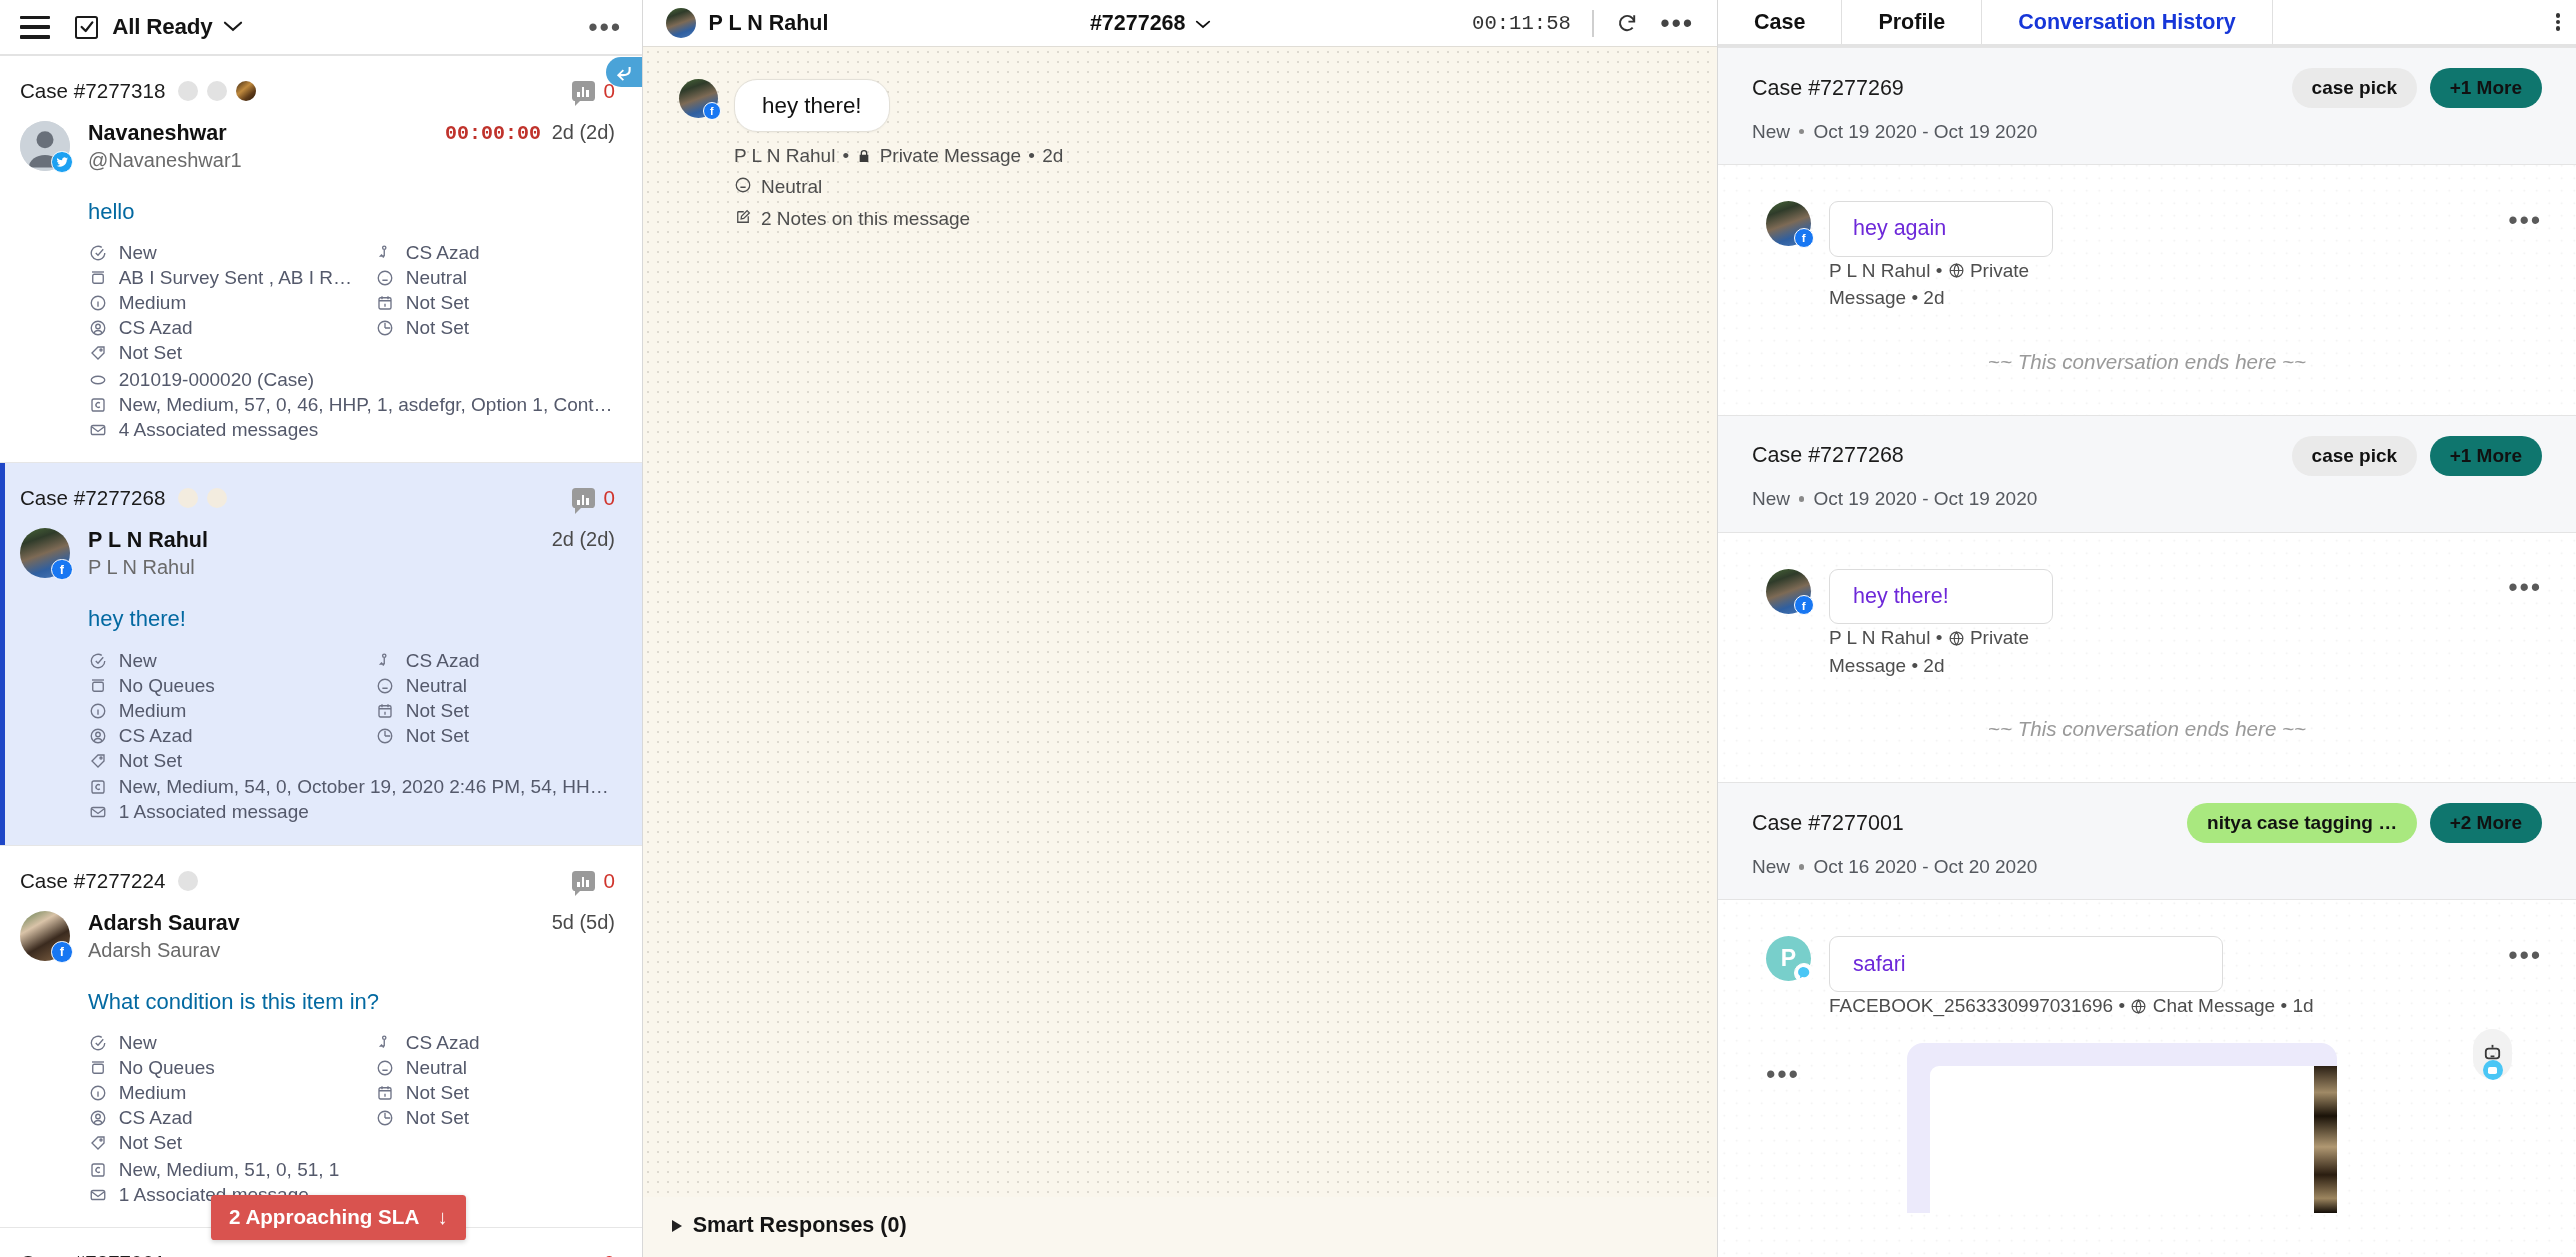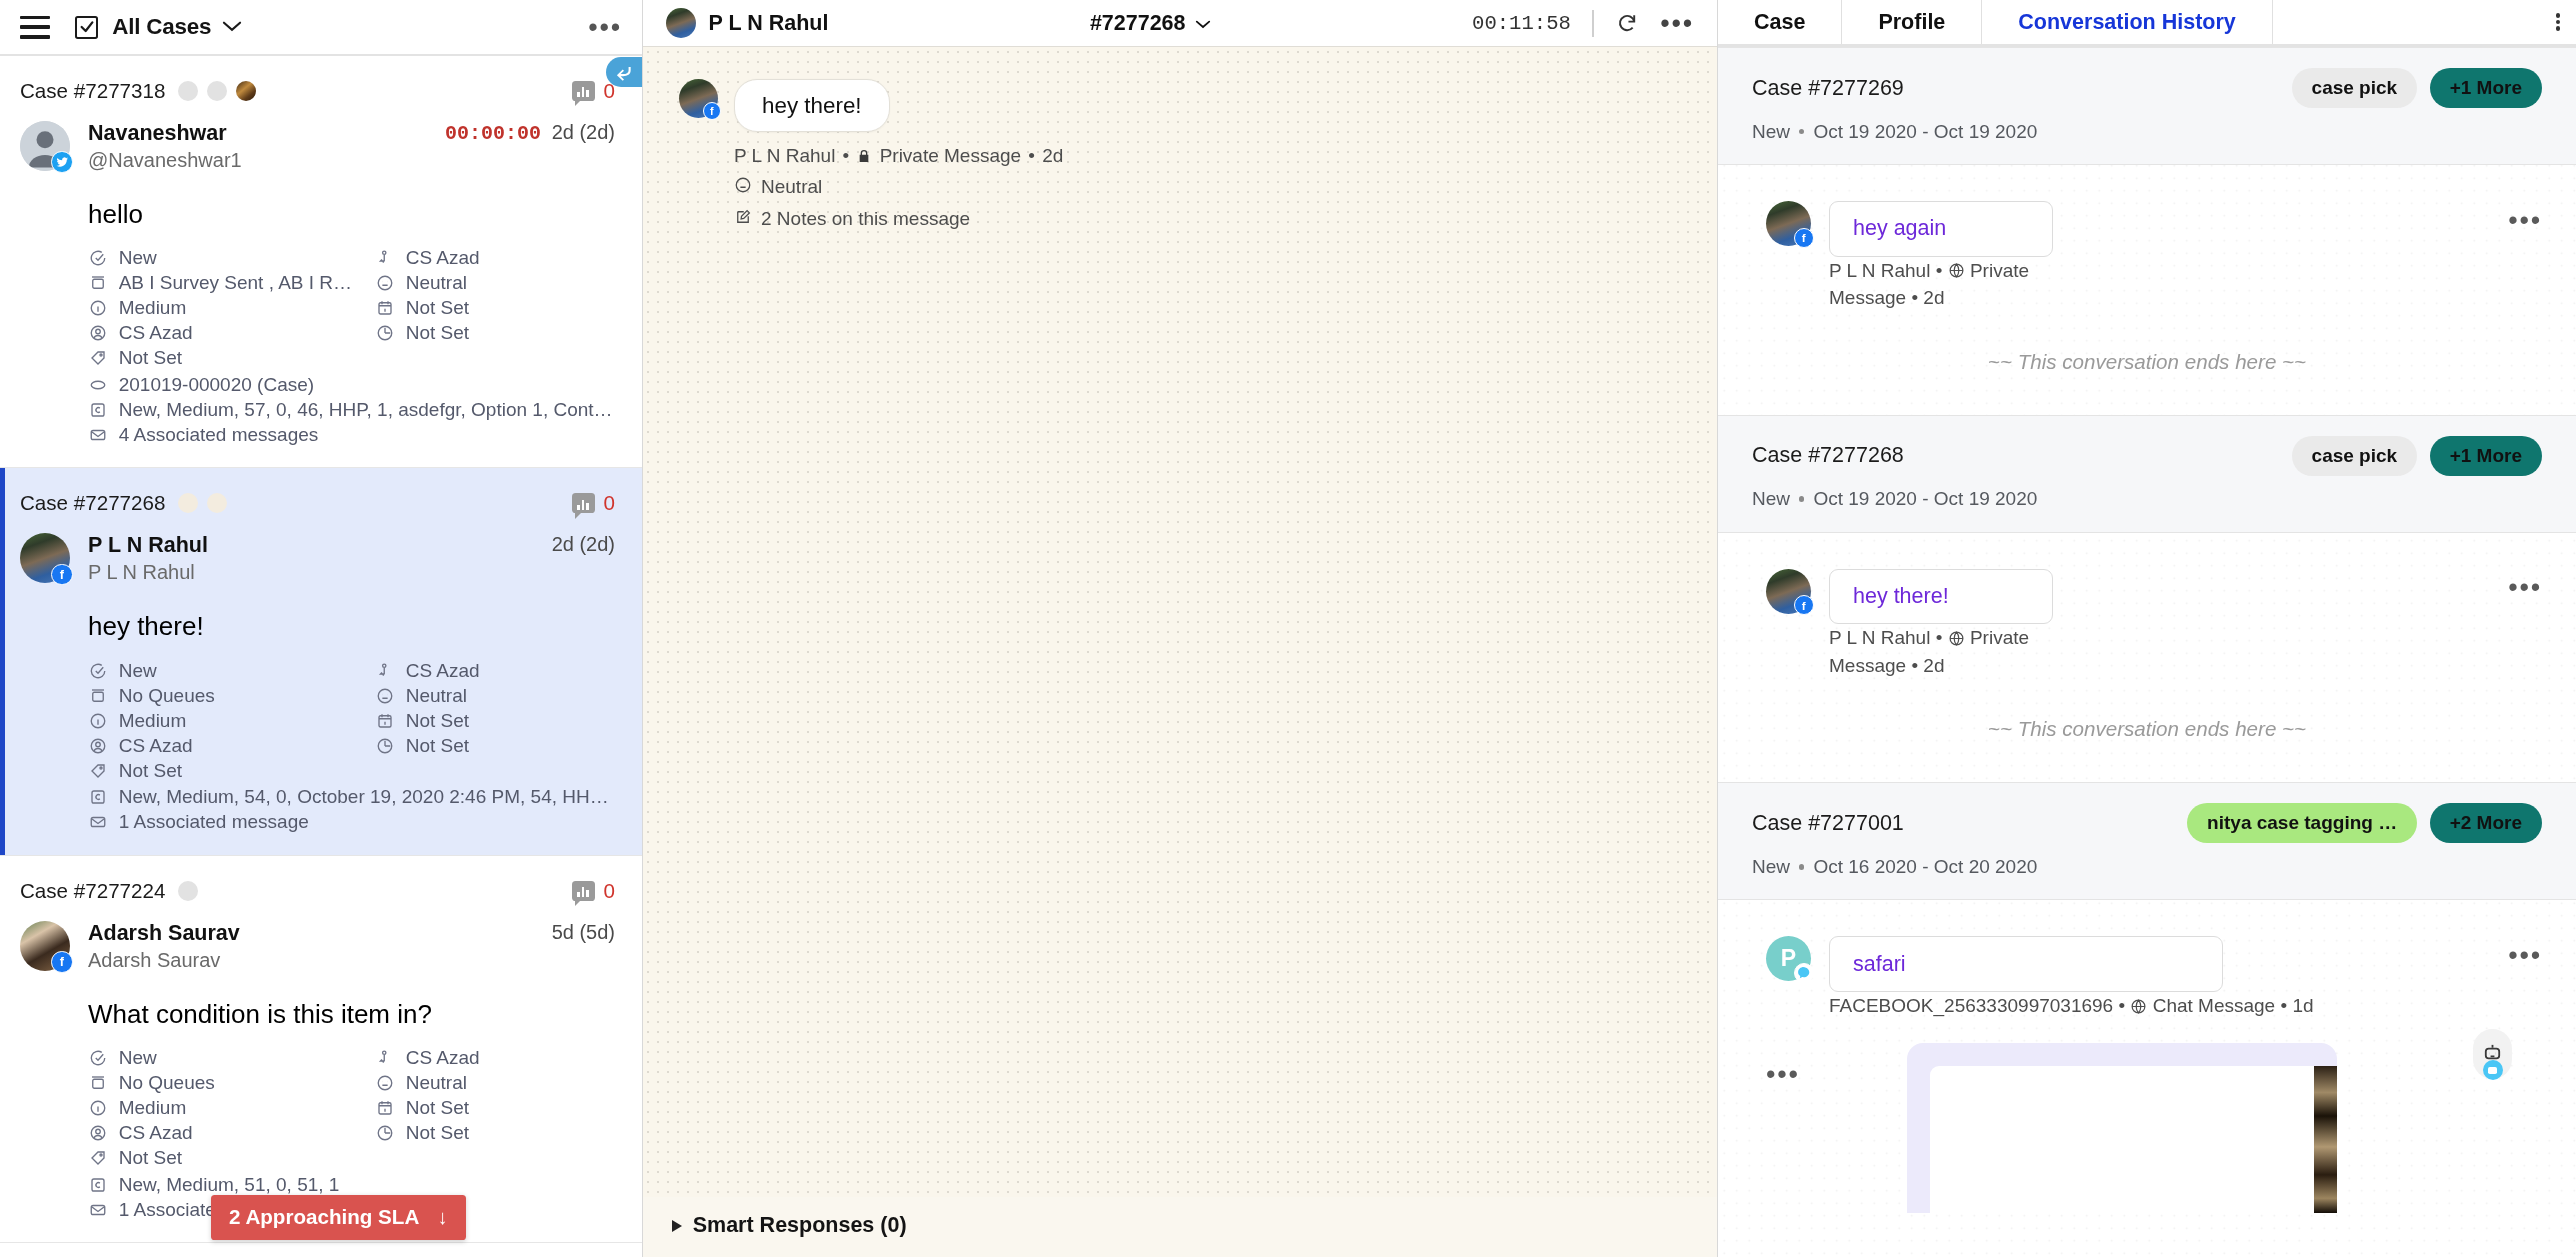--- a/index.html
+++ b/index.html
@@ -79,21 +79,21 @@
   }
   .badge.tw { background:#1da1f2; }
   .badge.fb { background:#1877f2; }
   .badge.msg { background:#fff; color:#4ac6f5; border:1.8px solid #fff;}
   .name-block { flex:1; min-width:0; }
   .c-name { font-size: 21.5px; font-weight: 700; color:#111; }
   .c-handle { font-size: 20px; color:#6a6a6a; margin-top: 2.7px; }
   .c-time { font-size: 20px; color:#4a4a4a; white-space:nowrap; margin-left: 12.5px; }
   .c-time .red { color:#c0332c; font-weight:700; font-family:"Liberation Mono", monospace; margin-right:10.7px;}
 
-  .msg-preview { font-size: 26px; color:#000000; margin-top: 27px; margin-left: 68px; }
+  .msg-preview { font-size: 22px; color:#0369a1; margin-top: 27px; margin-left: 68px; }
 
   .meta-grid {
     margin-top: 16px; margin-left: 68px;
     display:grid; grid-template-columns: 269px 1fr;
     column-gap: 18px; row-gap: 1.8px;
   }
   .meta-row { display:flex; align-items:center; gap:10.7px; height: 25px;}
   .meta-row .mi { width:20px; height:20px; flex:0 0 20px; display:flex; align-items:center;justify-content:center;}
   .meta-row .mi svg { width:18px; height:18px; display:block;}
   .meta-row span { font-size: 19px; color:#54596b; white-space:nowrap; overflow:hidden; text-overflow:ellipsis; }
@@ -249,21 +249,21 @@
       <div class="hamburger">
           <i></i>
           <i></i>
           <i></i>
         </div>
       <div class="chk-box">
         <svg viewBox="0 0 24 24">
             <path d="M4 12 L10 18 L20 5" fill="none" stroke="#1a1a1a" stroke-width="3.4" stroke-linecap="round" stroke-linejoin="round"></path>
           </svg>
       </div>
-      <div class="allcases-label">All Cases</div>
+      <div class="allcases-label">All Ready</div>
       <span class="caret-down">
         <svg width="20" height="12.5" viewBox="0 0 22 14">
             <path d="M2 3 L11 11 L20 3" fill="none" stroke="#1a1a1a" stroke-width="2.4" stroke-linecap="round"></path>
           </svg>
       </span>
       <div class="dots">•••</div>
     </div>
 
     <div class="case-list">
 

